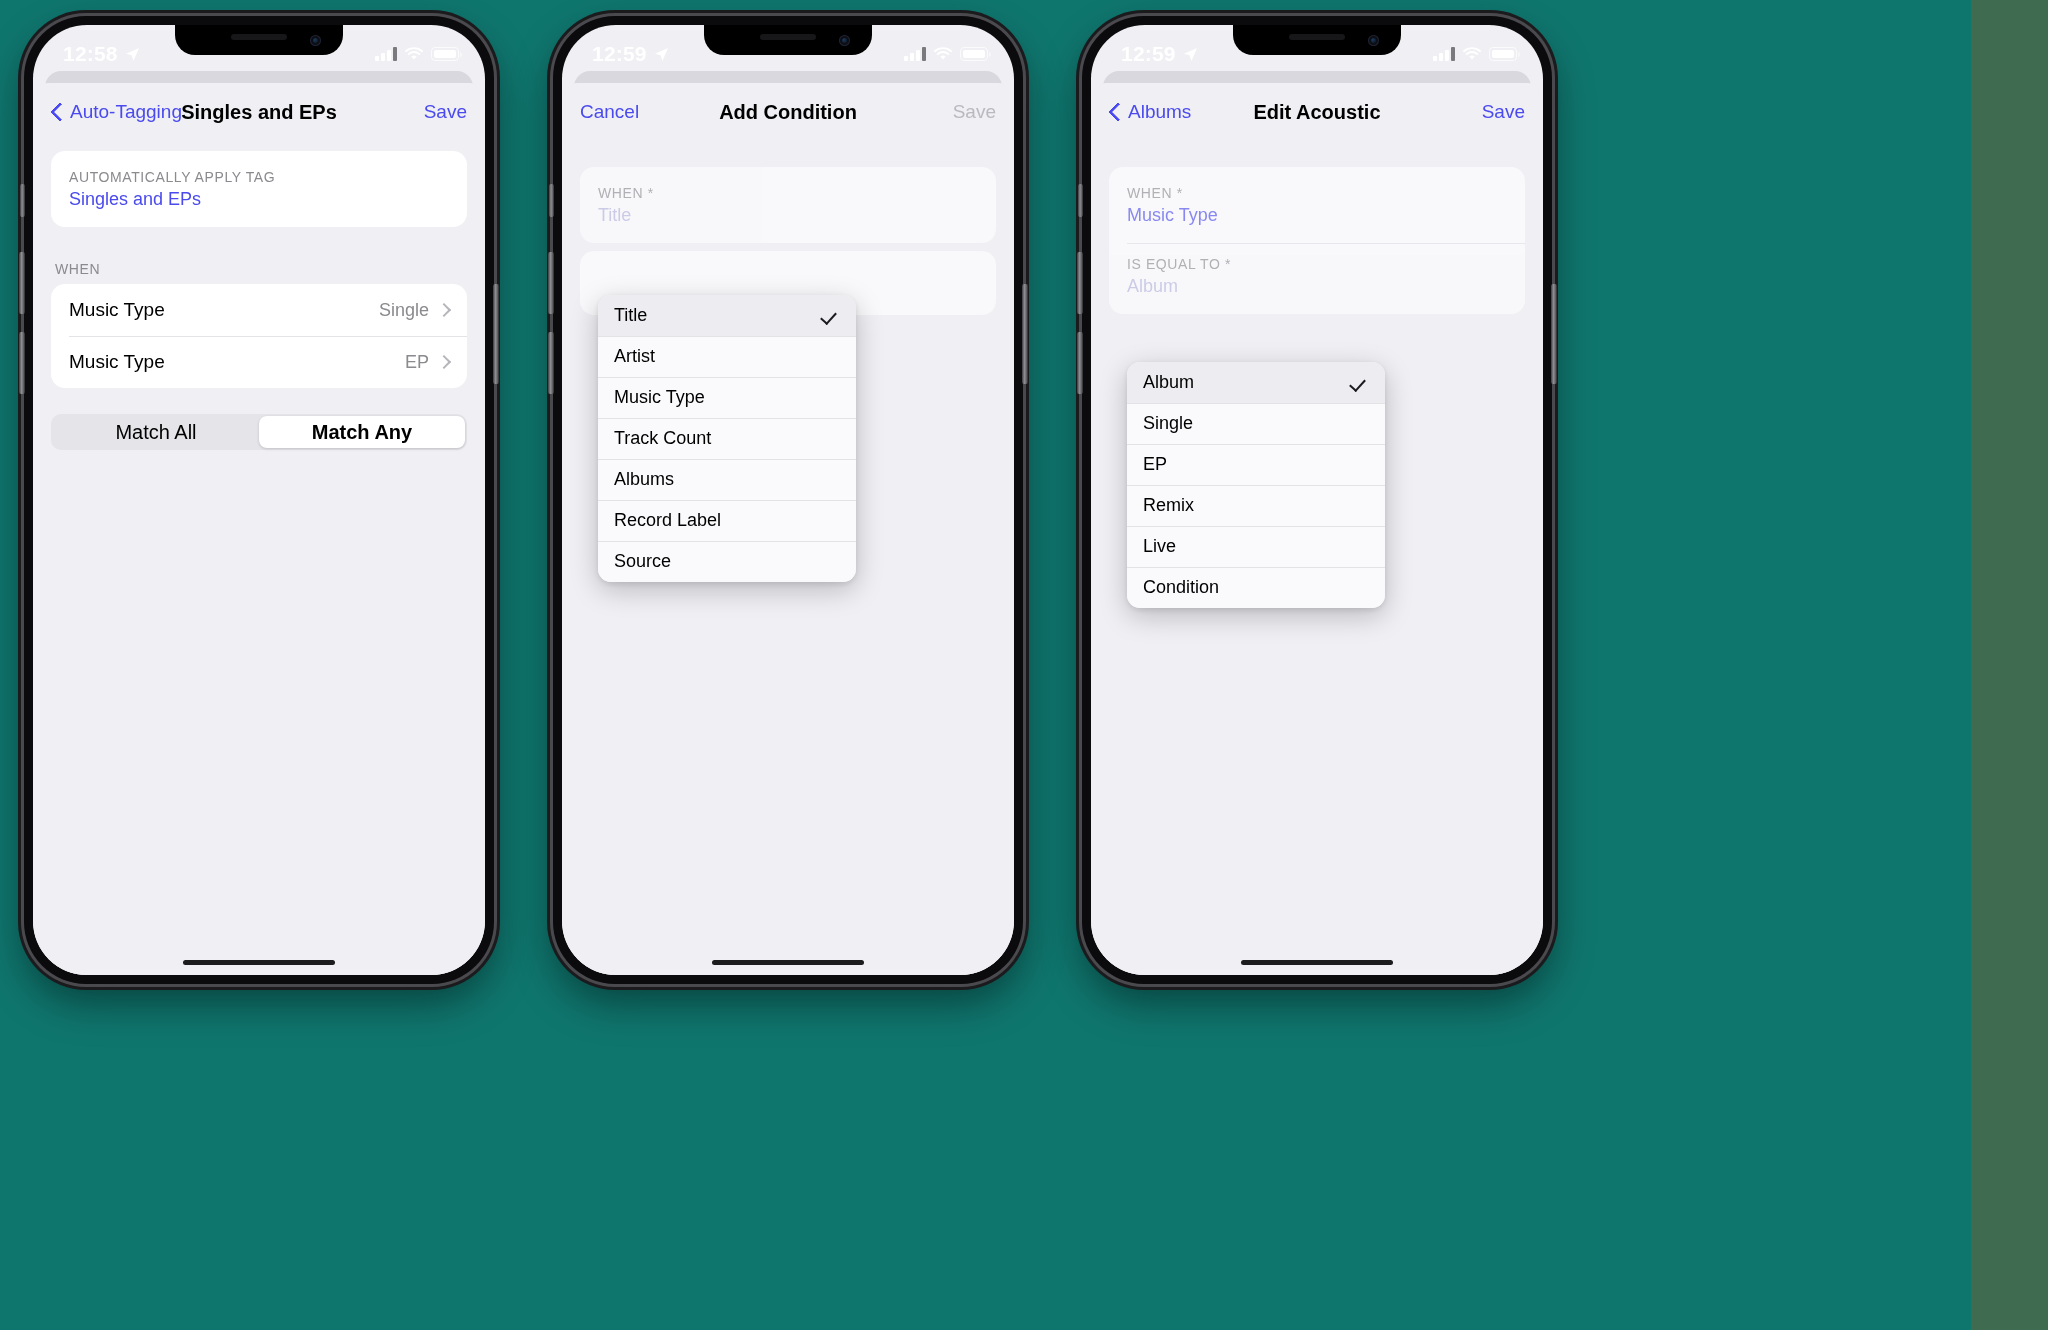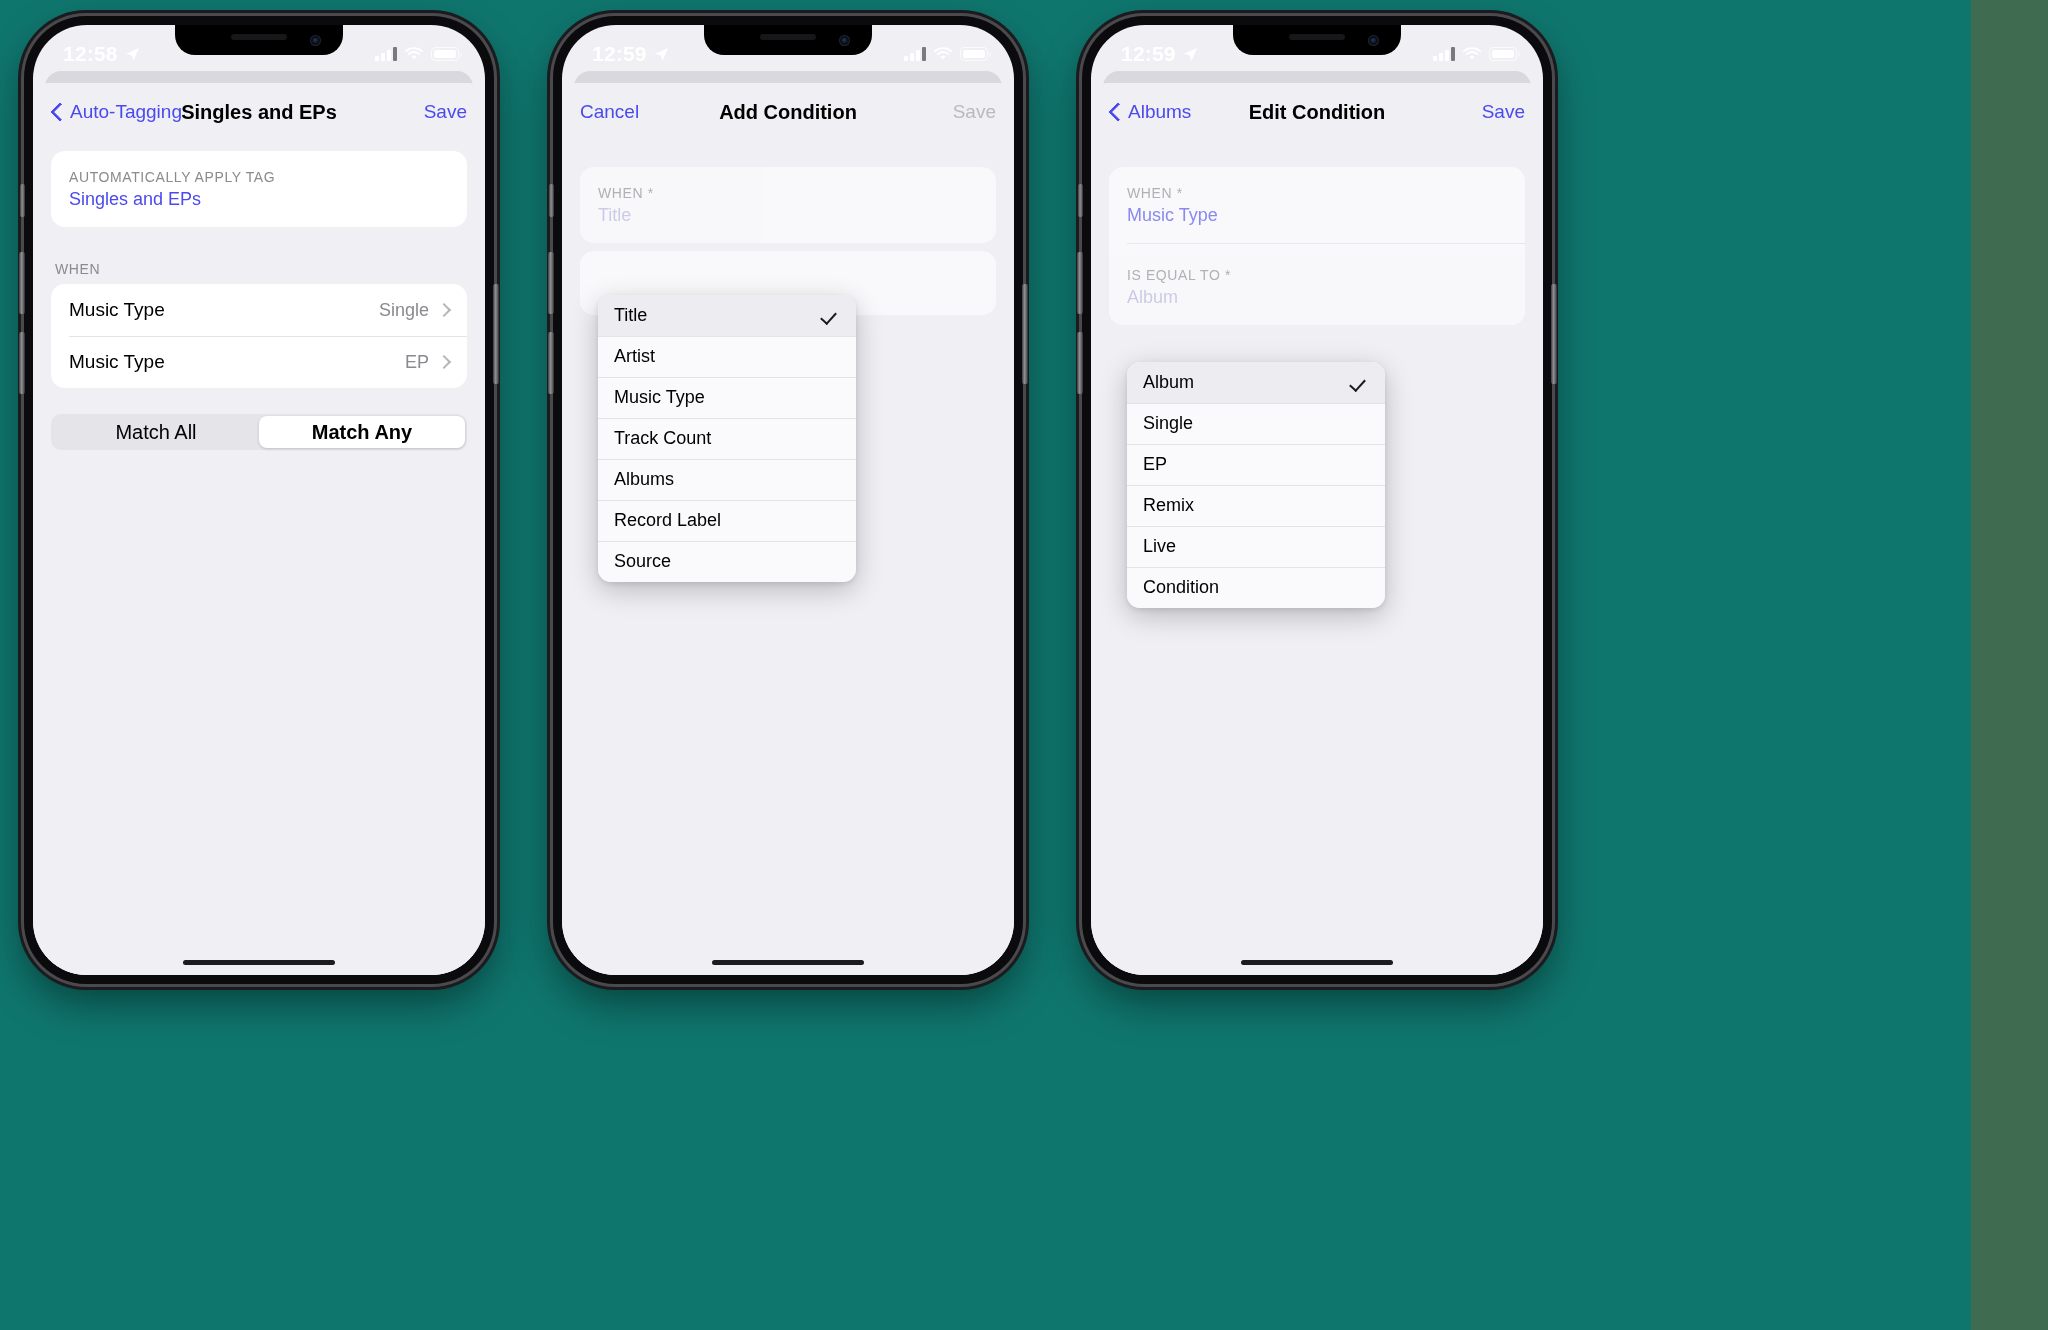--- a/index.html
+++ b/index.html
@@ -485,32 +485,32 @@
     <div class="btn-side btn-power"></div>
     <div class="phone-inner">
       <div class="screen">
         <div class="card-behind"></div>
         <div class="card-front">
           <div class="navbar">
             <div class="nav-left">
               <span class="chev-back"></span>
               <span>Albums</span>
             </div>
-            <div class="nav-title">Edit Condition</div>
+            <div class="nav-title">Edit Acoustic</div>
             <div class="nav-right">
               <span>Save</span>
             </div>
           </div>
 
           <div class="content dimmed">
             <div class="group dim-layer" style="margin-top:26px">
               <div class="group-hdr">WHEN *</div>
               <div class="field-val">Music Type</div>
               <div class="row sep" style="height:0"></div>
-              <div class="group-hdr" style="padding-top:24px">IS EQUAL TO *</div>
+              <div class="group-hdr" style="padding-top:13px">IS EQUAL TO *</div>
               <div class="field-val placeholder">Album</div>
             </div>
           </div>
 
           <div class="popup" style="left:36px; top:279px; width:258px;">
             <div class="popup-item selected">
               <span>Album</span>
               <span class="popup-check on"></span>
             </div>
             <div class="popup-item">

